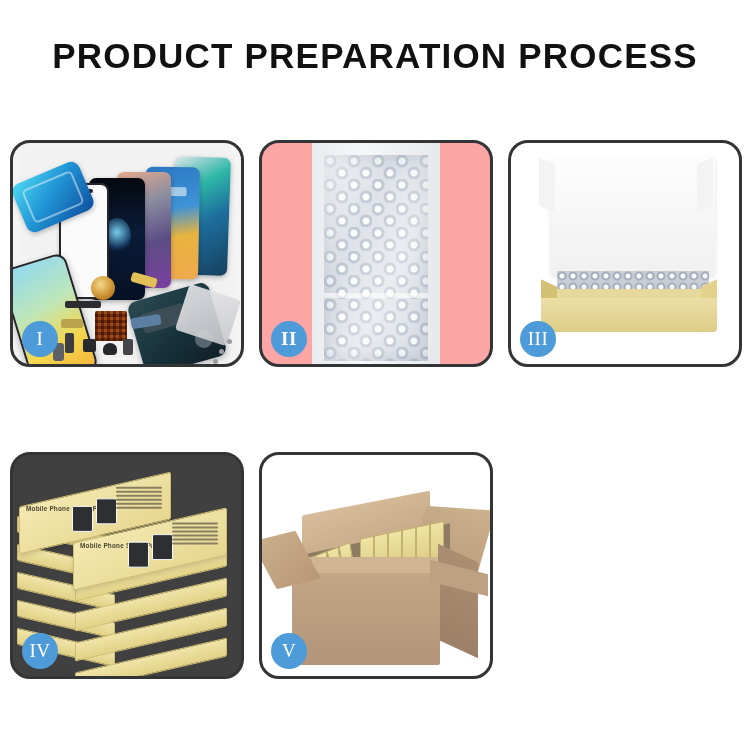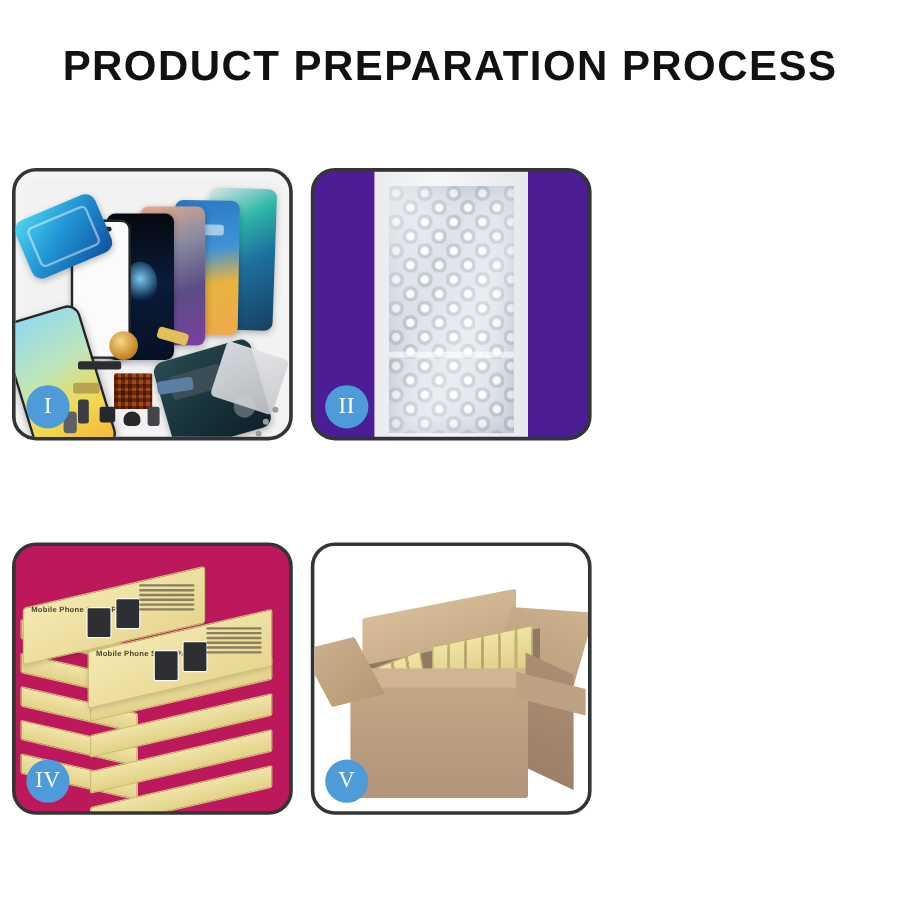--- a/index.html
+++ b/index.html
@@ -95,21 +95,21 @@
   .sm.b{left:52px;top:190px;width:9px;height:20px;background:#3a3c40;}
   .sm.c{left:70px;top:196px;width:13px;height:13px;background:#26282c;}
   .sm.d{left:90px;top:200px;width:14px;height:12px;border-radius:50% 50% 4px 4px;background:#26282c;}
   .sm.e{left:110px;top:196px;width:10px;height:16px;background:#43454a;}
   .sm.f{left:40px;top:200px;width:11px;height:18px;border-radius:3px;background:#5d6066;}
   .tweezer{position:absolute;right:6px;top:148px;width:54px;height:48px;
     background:linear-gradient(140deg,#e9e9ec,#c7c8cc);border-radius:4px;transform:rotate(18deg);opacity:.9;}
   .screw{position:absolute;width:5px;height:5px;border-radius:50%;background:#9a9ca1;}
 
   
-  .p2{background:#4c1d95;}
+  .p2{background:#fca5a5;font-weight:bold;}
   .wrapbg{position:absolute;left:50px;top:0;width:128px;height:227px;
     background:linear-gradient(90deg,#e9ebef,#f6f7f9 40%,#e6e8ec);}
   .bubbles{position:absolute;left:62px;top:12px;width:104px;height:206px;
     background:#dfe3e9;
     background-image:
       radial-gradient(circle at 6px 6px,rgba(255,255,255,.95) 0 3px,rgba(185,195,207,.85) 4px 6px,transparent 7px),
       radial-gradient(circle at 18px 18px,rgba(255,255,255,.95) 0 3px,rgba(185,195,207,.85) 4px 6px,transparent 7px);
     background-size:24px 24px,24px 24px;
     background-position:0 0,0 0;
     box-shadow:inset 0 0 22px rgba(140,152,168,.5);}
@@ -133,21 +133,21 @@
   .box3front{position:absolute;left:30px;top:155px;width:176px;height:34px;
     background:linear-gradient(180deg,#eadda3,#ded0900);
     background:linear-gradient(180deg,#ecdfa7,#ddcd86);border-radius:0 0 4px 4px;}
   .box3left{position:absolute;left:30px;top:140px;width:16px;height:46px;
     background:#d4c274;transform:skewY(25deg);}
   .box3right{position:absolute;left:190px;top:140px;width:16px;height:46px;
     background:#e2d28c;transform:skewY(-25deg);}
   .box3top{position:absolute;left:40px;top:146px;width:158px;height:12px;background:#e7d89c;}
 
   
-  .p4{background:#be185d;}
+  .p4{background:#404040;}
   .stack{position:absolute;left:0;top:0;width:234px;height:227px;}
   .sbox{position:absolute;background:linear-gradient(180deg,#f0e4a8,#e2d287);
     border:1px solid #cfbe72;border-radius:2px;}
   .lidbox{position:absolute;width:150px;height:46px;border-radius:3px;
     background:linear-gradient(165deg,#f4e9b2,#e6d68f);
     border:1px solid #cdbc71;box-shadow:0 2px 4px rgba(0,0,0,.15);
     transform:skewY(-13deg);}
   .lidbox .lbl{position:absolute;left:6px;top:9px;font-size:6.4px;font-weight:700;
     color:#4a4430;letter-spacing:.2px;transform:skewY(13deg);white-space:nowrap;}
   .lidbox .scr{position:absolute;width:19px;height:24px;background:#2d2f33;
@@ -238,20 +238,33 @@
       <div class="panel p2">
         <div class="scene">
           <div class="wrapbg"></div>
           <div class="bubbles"></div>
           <div class="bub-sheen"></div>
           <div class="bub-seam"></div>
         </div>
         <div class="badge">II</div>
       </div>
 
+      <div class="panel p3">
+        <div class="scene">
+          <div class="lid3"></div>
+          <div class="lid3-l"></div>
+          <div class="lid3-r"></div>
+          <div class="inner3"></div>
+          <div class="box3top"></div>
+          <div class="box3left"></div>
+          <div class="box3right"></div>
+          <div class="box3front"></div>
+        </div>
+        <div class="badge">III</div>
+      </div>
 
     </div>
 
     <div class="row">
 
       <div class="panel p4">
         <div class="scene stack">
 
           <div class="sbox" style="left:4px;top:72px;width:96px;height:15px;transform:skewY(13deg)"></div>
           <div class="sbox" style="left:4px;top:100px;width:96px;height:15px;transform:skewY(13deg)"></div>

